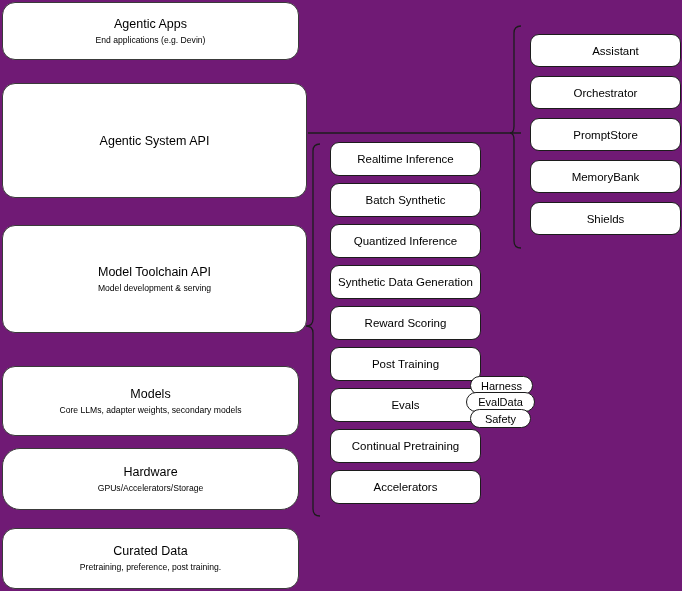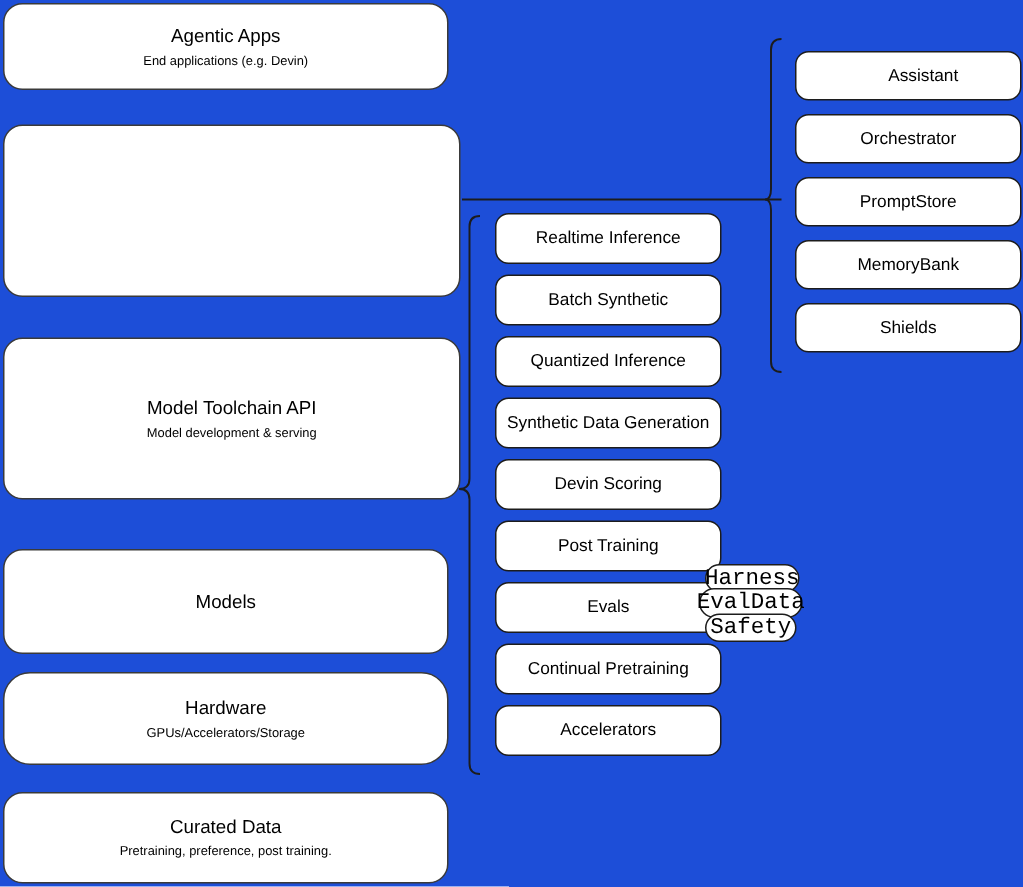--- a/index.html
+++ b/index.html
@@ -8,21 +8,21 @@
     background: #ffffff;
   }
   body {
     font-family: "Liberation Sans", sans-serif;
     color: #000000;
   }
   #canvas {
     position: relative;
     width: 682px;
     height: 591px;
-    background: #1d4ed8;
+    background: #701a75;
     overflow: hidden;
   }
   .layer-box {
     position: absolute;
     box-sizing: border-box;
     border: 1.3px solid #3a3a3a;
     border-radius: 13px;
     background: #ffffff;
     display: flex;
     flex-direction: column;
@@ -59,26 +59,25 @@
   }
   .mini-pill {
     position: absolute;
     box-sizing: border-box;
     border: 1.2px solid #1c1c1c;
     border-radius: 999px;
     background: #ffffff;
     display: flex;
     align-items: center;
     justify-content: center;
-    font-size: 15px;
+    font-size: 11px;
     line-height: 12px;
     color: #000;
     white-space: nowrap;
     z-index: 5;
-    font-family: Liberation Mono, monospace;
   }
   .bracket, .connector {
     position: absolute;
     pointer-events: none;
   }
   .bracket svg, .connector svg {
     display: block;
     overflow: visible;
   }
   .bracket path, .connector path, .connector line {
@@ -92,27 +91,29 @@
 <body>
 
 <div id="canvas">
 
   <div id="layers">
       <div class="layer-box" style="left: 2px; top: 2px; width: 297px; height: 58px;">
         <div class="layer-title">Agentic Apps</div>
         <div class="layer-sub">End applications (e.g. Devin)</div>
       </div>
       <div class="layer-box" style="left: 2px; top: 83px; width: 305px; height: 115px;">
+        <div class="layer-title">Agentic System API</div>
       </div>
       <div class="layer-box" style="left: 2px; top: 225px; width: 305px; height: 108px;">
         <div class="layer-title">Model Toolchain API</div>
         <div class="layer-sub">Model development &amp; serving</div>
       </div>
       <div class="layer-box" style="left: 2px; top: 366px; width: 297px; height: 70px;">
         <div class="layer-title">Models</div>
+        <div class="layer-sub">Core LLMs, adapter weights, secondary models</div>
       </div>
       <div class="layer-box" style="left: 2px; top: 448px; width: 297px; height: 62px; border-radius: 18px;">
         <div class="layer-title">Hardware</div>
         <div class="layer-sub">GPUs/Accelerators/Storage</div>
       </div>
       <div class="layer-box" style="left: 2px; top: 528px; width: 297px; height: 61px;">
         <div class="layer-title">Curated Data</div>
         <div class="layer-sub">Pretraining, preference, post training.</div>
       </div>
     </div>
@@ -133,21 +134,21 @@
       <svg width="17" height="230">
         <path d="M13,4 q-7,0 -7,7 L6,104 q0,7 -4,7 q4,0 4,7 L6,219 q0,7 7,7"></path>
       </svg>
     </div>
 
   <div id="toolchain-list">
       <div class="pill" style="left: 330px; top: 142px; width: 151px; height: 34px;">Realtime Inference</div>
       <div class="pill" style="left: 330px; top: 183px; width: 151px; height: 34px;">Batch Synthetic</div>
       <div class="pill" style="left: 330px; top: 224px; width: 151px; height: 34px;">Quantized Inference</div>
       <div class="pill" style="left: 330px; top: 265px; width: 151px; height: 34px;">Synthetic Data Generation</div>
-      <div class="pill" style="left: 330px; top: 306px; width: 151px; height: 34px;">Devin Scoring</div>
+      <div class="pill" style="left: 330px; top: 306px; width: 151px; height: 34px;">Reward Scoring</div>
       <div class="pill" style="left: 330px; top: 347px; width: 151px; height: 34px;">Post Training</div>
       <div class="pill" style="left: 330px; top: 388px; width: 151px; height: 34px;">Evals</div>
       <div class="pill" style="left: 330px; top: 429px; width: 151px; height: 34px;">Continual Pretraining</div>
       <div class="pill" style="left: 330px; top: 470px; width: 151px; height: 34px;">Accelerators</div>
     </div>
 
   <div id="evals-subs">
       <div class="mini-pill" style="left: 470px; top: 376px; width: 63px; height: 19px;">Harness</div>
       <div class="mini-pill" style="left: 466px; top: 392px; width: 69px; height: 20px;">EvalData</div>
       <div class="mini-pill" style="left: 470px; top: 409px; width: 61px; height: 19px;">Safety</div>

